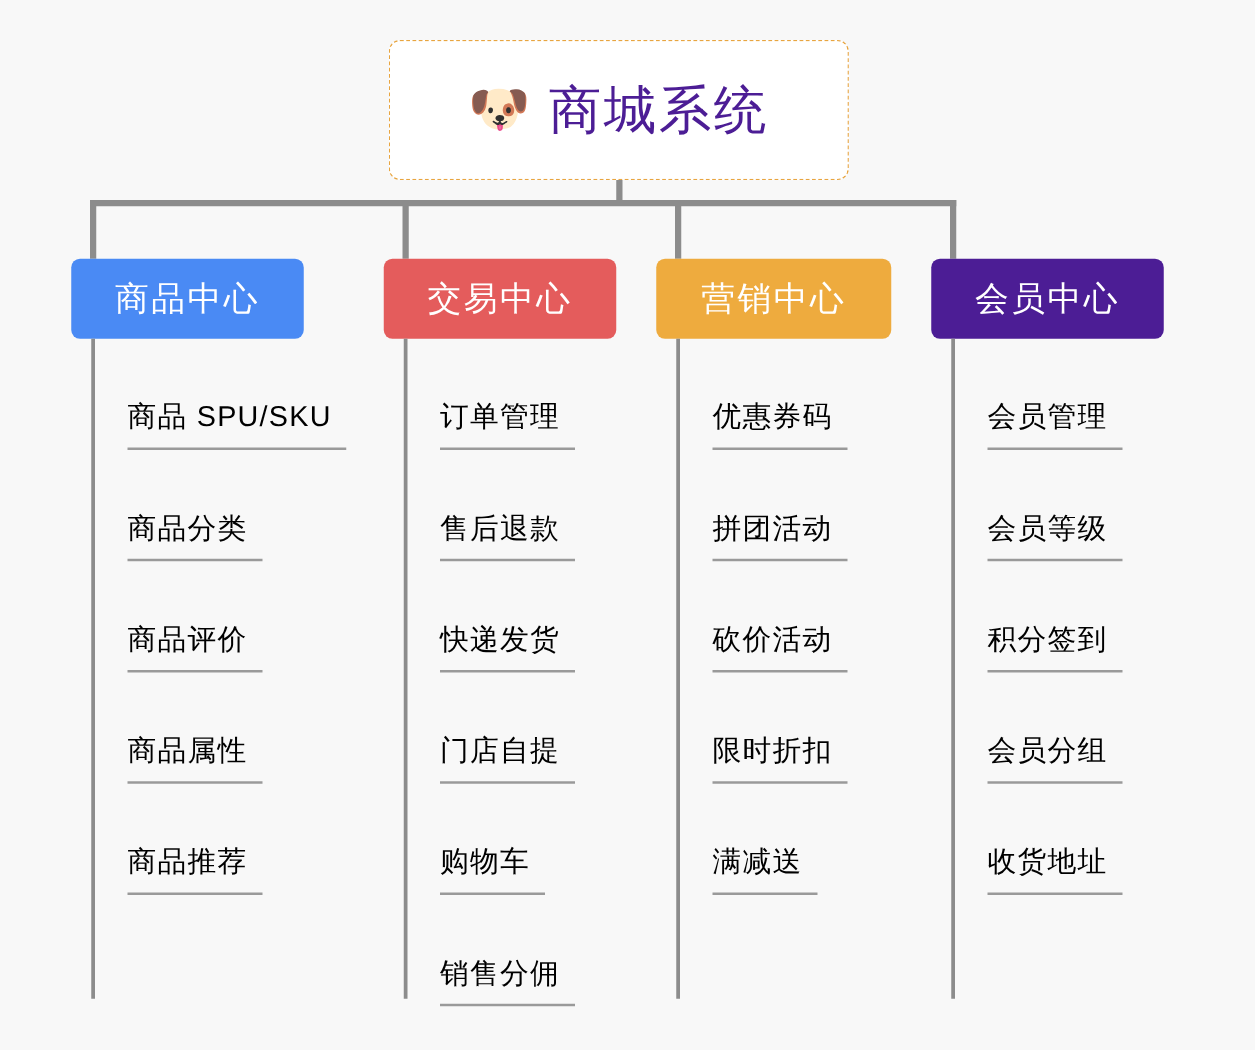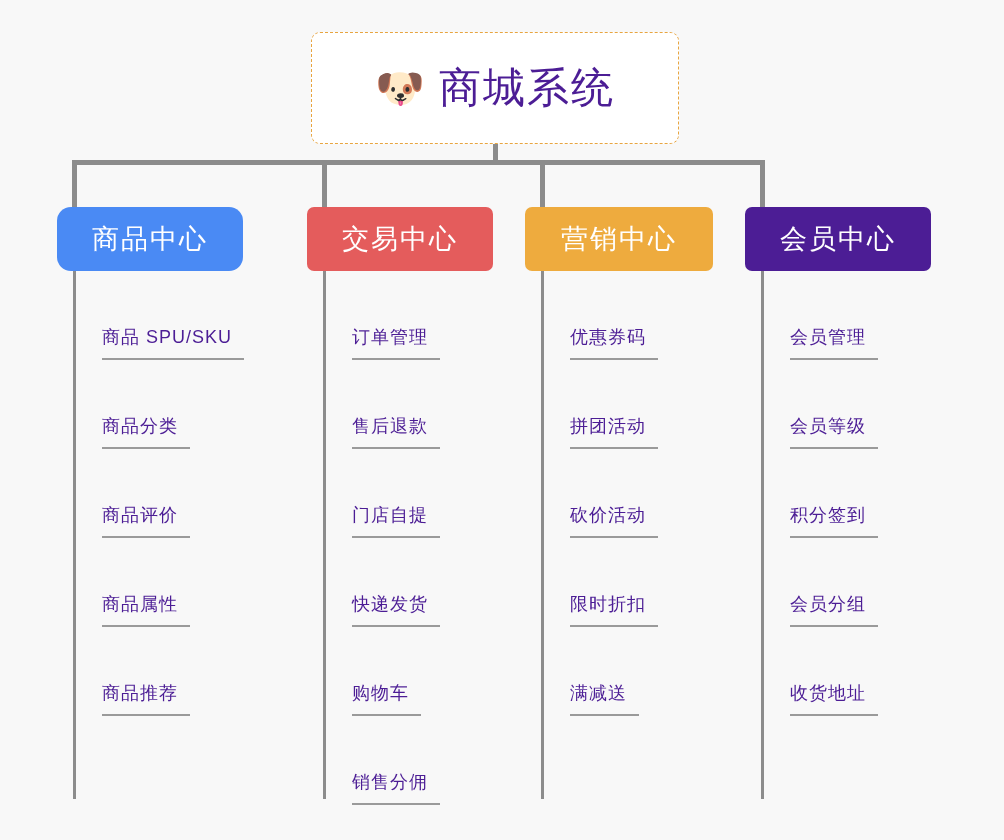--- a/index.html
+++ b/index.html
@@ -109,22 +109,22 @@
     padding-left: 46px;
   }
   .leaf-inner {
     position: relative;
     display: inline-block;
     padding: 0 12px 9px 0;
     border-bottom: 2px solid #9a9a9a;
     margin-left: -1px;
   }
   .leaf-label {
-    font-size: 18px;
-    color: #4c1d95;
+    font-size: 23px;
+    color: #000000;
     white-space: nowrap;
     letter-spacing: 1px;
   }
 </style>
 </head>
 <body>
 
 <div id="mindmap">
 
   <div class="root-node">
@@ -134,21 +134,21 @@
 
   <div class="conn conn-stub"></div>
   <div class="conn conn-bus" style="left: 72px; width: 693px;"></div>
   <div class="conn conn-drop" id="drop0" style="left: 72px;"></div>
   <div class="conn conn-drop" id="drop1" style="left: 322px;"></div>
   <div class="conn conn-drop" id="drop2" style="left: 540px;"></div>
   <div class="conn conn-drop" id="drop3" style="left: 760px;"></div>
 
   <div id="columns-host">
       <div class="column" style="left: 57px; width: 186px;">
-        <div class="col-header" style="background: rgb(74, 138, 244); border-radius: 14px;">商品中心</div>
+        <div class="col-header" style="background: rgb(74, 138, 244);">商品中心</div>
         <div class="trunk" style="height: 528px;"></div>
         <div class="leaves">
           <div class="leaf">
             <div class="leaf-inner"><span class="leaf-label">商品 SPU/SKU</span></div>
           </div>
           <div class="leaf">
             <div class="leaf-inner"><span class="leaf-label">商品分类</span></div>
           </div>
           <div class="leaf">
             <div class="leaf-inner"><span class="leaf-label">商品评价</span></div>
@@ -165,24 +165,24 @@
         <div class="col-header" style="background: rgb(228, 92, 92);">交易中心</div>
         <div class="trunk" style="height: 528px;"></div>
         <div class="leaves">
           <div class="leaf">
             <div class="leaf-inner"><span class="leaf-label">订单管理</span></div>
           </div>
           <div class="leaf">
             <div class="leaf-inner"><span class="leaf-label">售后退款</span></div>
           </div>
           <div class="leaf">
+            <div class="leaf-inner"><span class="leaf-label">快递发货</span></div>
+          </div>
+          <div class="leaf">
             <div class="leaf-inner"><span class="leaf-label">门店自提</span></div>
-          </div>
-          <div class="leaf">
-            <div class="leaf-inner"><span class="leaf-label">快递发货</span></div>
           </div>
           <div class="leaf">
             <div class="leaf-inner"><span class="leaf-label">购物车</span></div>
           </div>
           <div class="leaf">
             <div class="leaf-inner"><span class="leaf-label">销售分佣</span></div>
           </div>
         </div>
       </div>
       <div class="column" style="left: 525px; width: 188px;">

